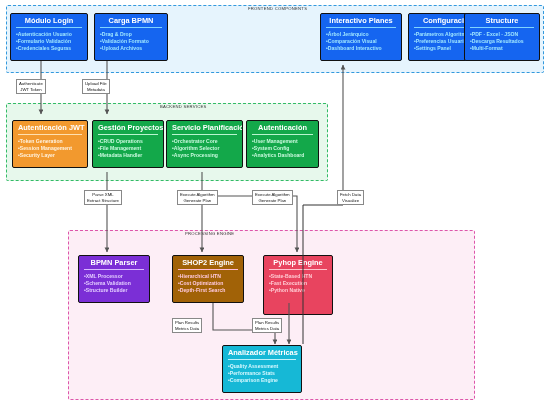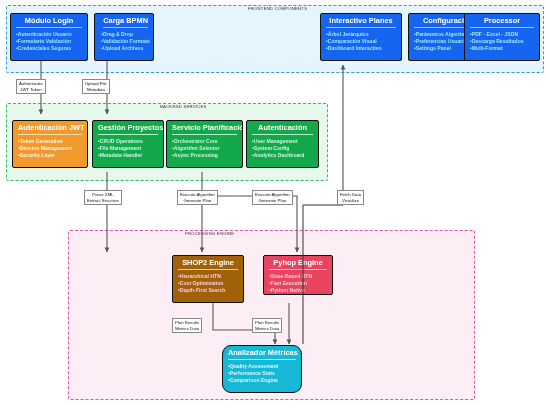--- a/index.html
+++ b/index.html
@@ -152,21 +152,21 @@
 
   <div class="node n-blue" style="left:10px; top:13px; width:78px; height:48px;">
     <div class="node-title">Módulo Login</div>
     <div class="node-items">
       <div class="node-item">Autenticación Usuario</div>
       <div class="node-item">Formulario Validación</div>
       <div class="node-item">Credenciales Seguras</div>
     </div>
   </div>
 
-  <div class="node n-blue" style="left:94px; top:13px; width:60px; height:48px;align-items:flex-end;">
+  <div class="node n-blue" style="left:94px; top:13px; width:74px; height:48px;">
     <div class="node-title">Carga BPMN</div>
     <div class="node-items">
       <div class="node-item">Drag &amp; Drop</div>
       <div class="node-item">Validación Formato</div>
       <div class="node-item">Upload Archivos</div>
     </div>
   </div>
 
   <div class="node n-blue" style="left:320px; top:13px; width:82px; height:48px;">
     <div class="node-title">Interactivo Planes</div>
@@ -180,21 +180,21 @@
   <div class="node n-blue" style="left:408px; top:13px; width:80px; height:48px;">
     <div class="node-title">Configuración</div>
     <div class="node-items">
       <div class="node-item">Parámetros Algoritmos</div>
       <div class="node-item">Preferencias Usuario</div>
       <div class="node-item">Settings Panel</div>
     </div>
   </div>
 
   <div class="node n-blue" style="left:464px; top:13px; width:76px; height:48px;">
-    <div class="node-title">Processor</div>
+    <div class="node-title">Structure</div>
     <div class="node-items">
       <div class="node-item">PDF - Excel - JSON</div>
       <div class="node-item">Descarga Resultados</div>
       <div class="node-item">Multi-Format</div>
     </div>
   </div>
 
   <div class="node n-orange" style="left:12px; top:120px; width:76px; height:48px;">
     <div class="node-title">Autenticación JWT</div>
     <div class="node-items">
@@ -224,40 +224,48 @@
 
   <div class="node n-green" style="left:246px; top:120px; width:73px; height:48px;">
     <div class="node-title">Autenticación</div>
     <div class="node-items">
       <div class="node-item">User Management</div>
       <div class="node-item">System Config</div>
       <div class="node-item">Analytics Dashboard</div>
     </div>
   </div>
 
+  <div class="node n-purple" style="left:78px; top:255px; width:72px; height:48px;">
+    <div class="node-title">BPMN Parser</div>
+    <div class="node-items">
+      <div class="node-item">XML Processor</div>
+      <div class="node-item">Schema Validation</div>
+      <div class="node-item">Structure Builder</div>
+    </div>
+  </div>
 
   <div class="node n-pink" style="left:172px; top:255px; width:72px; height:48px;">
     <div class="node-title">SHOP2 Engine</div>
     <div class="node-items">
       <div class="node-item">Hierarchical HTN</div>
       <div class="node-item">Cost Optimization</div>
       <div class="node-item">Depth-First Search</div>
     </div>
   </div>
 
-  <div class="node n-red" style="left:263px; top:255px; width:70px; height:40px;">
+  <div class="node n-red" style="left:263px; top:255px; width:70px; height:60px;">
     <div class="node-title">Pyhop Engine</div>
     <div class="node-items">
       <div class="node-item">State-Based HTN</div>
       <div class="node-item">Fast Execution</div>
       <div class="node-item">Python Native</div>
     </div>
   </div>
 
-  <div class="node n-cyan" style="left:222px; top:345px; width:80px; height:48px;border-radius:9px;">
+  <div class="node n-cyan" style="left:222px; top:345px; width:80px; height:48px;">
     <div class="node-title">Analizador Métricas</div>
     <div class="node-items">
       <div class="node-item">Quality Assessment</div>
       <div class="node-item">Performance Stats</div>
       <div class="node-item">Comparison Engine</div>
     </div>
   </div>
 
   <div class="edge-label" style="left:16px; top:79px;">
     <div>Authenticate</div>

